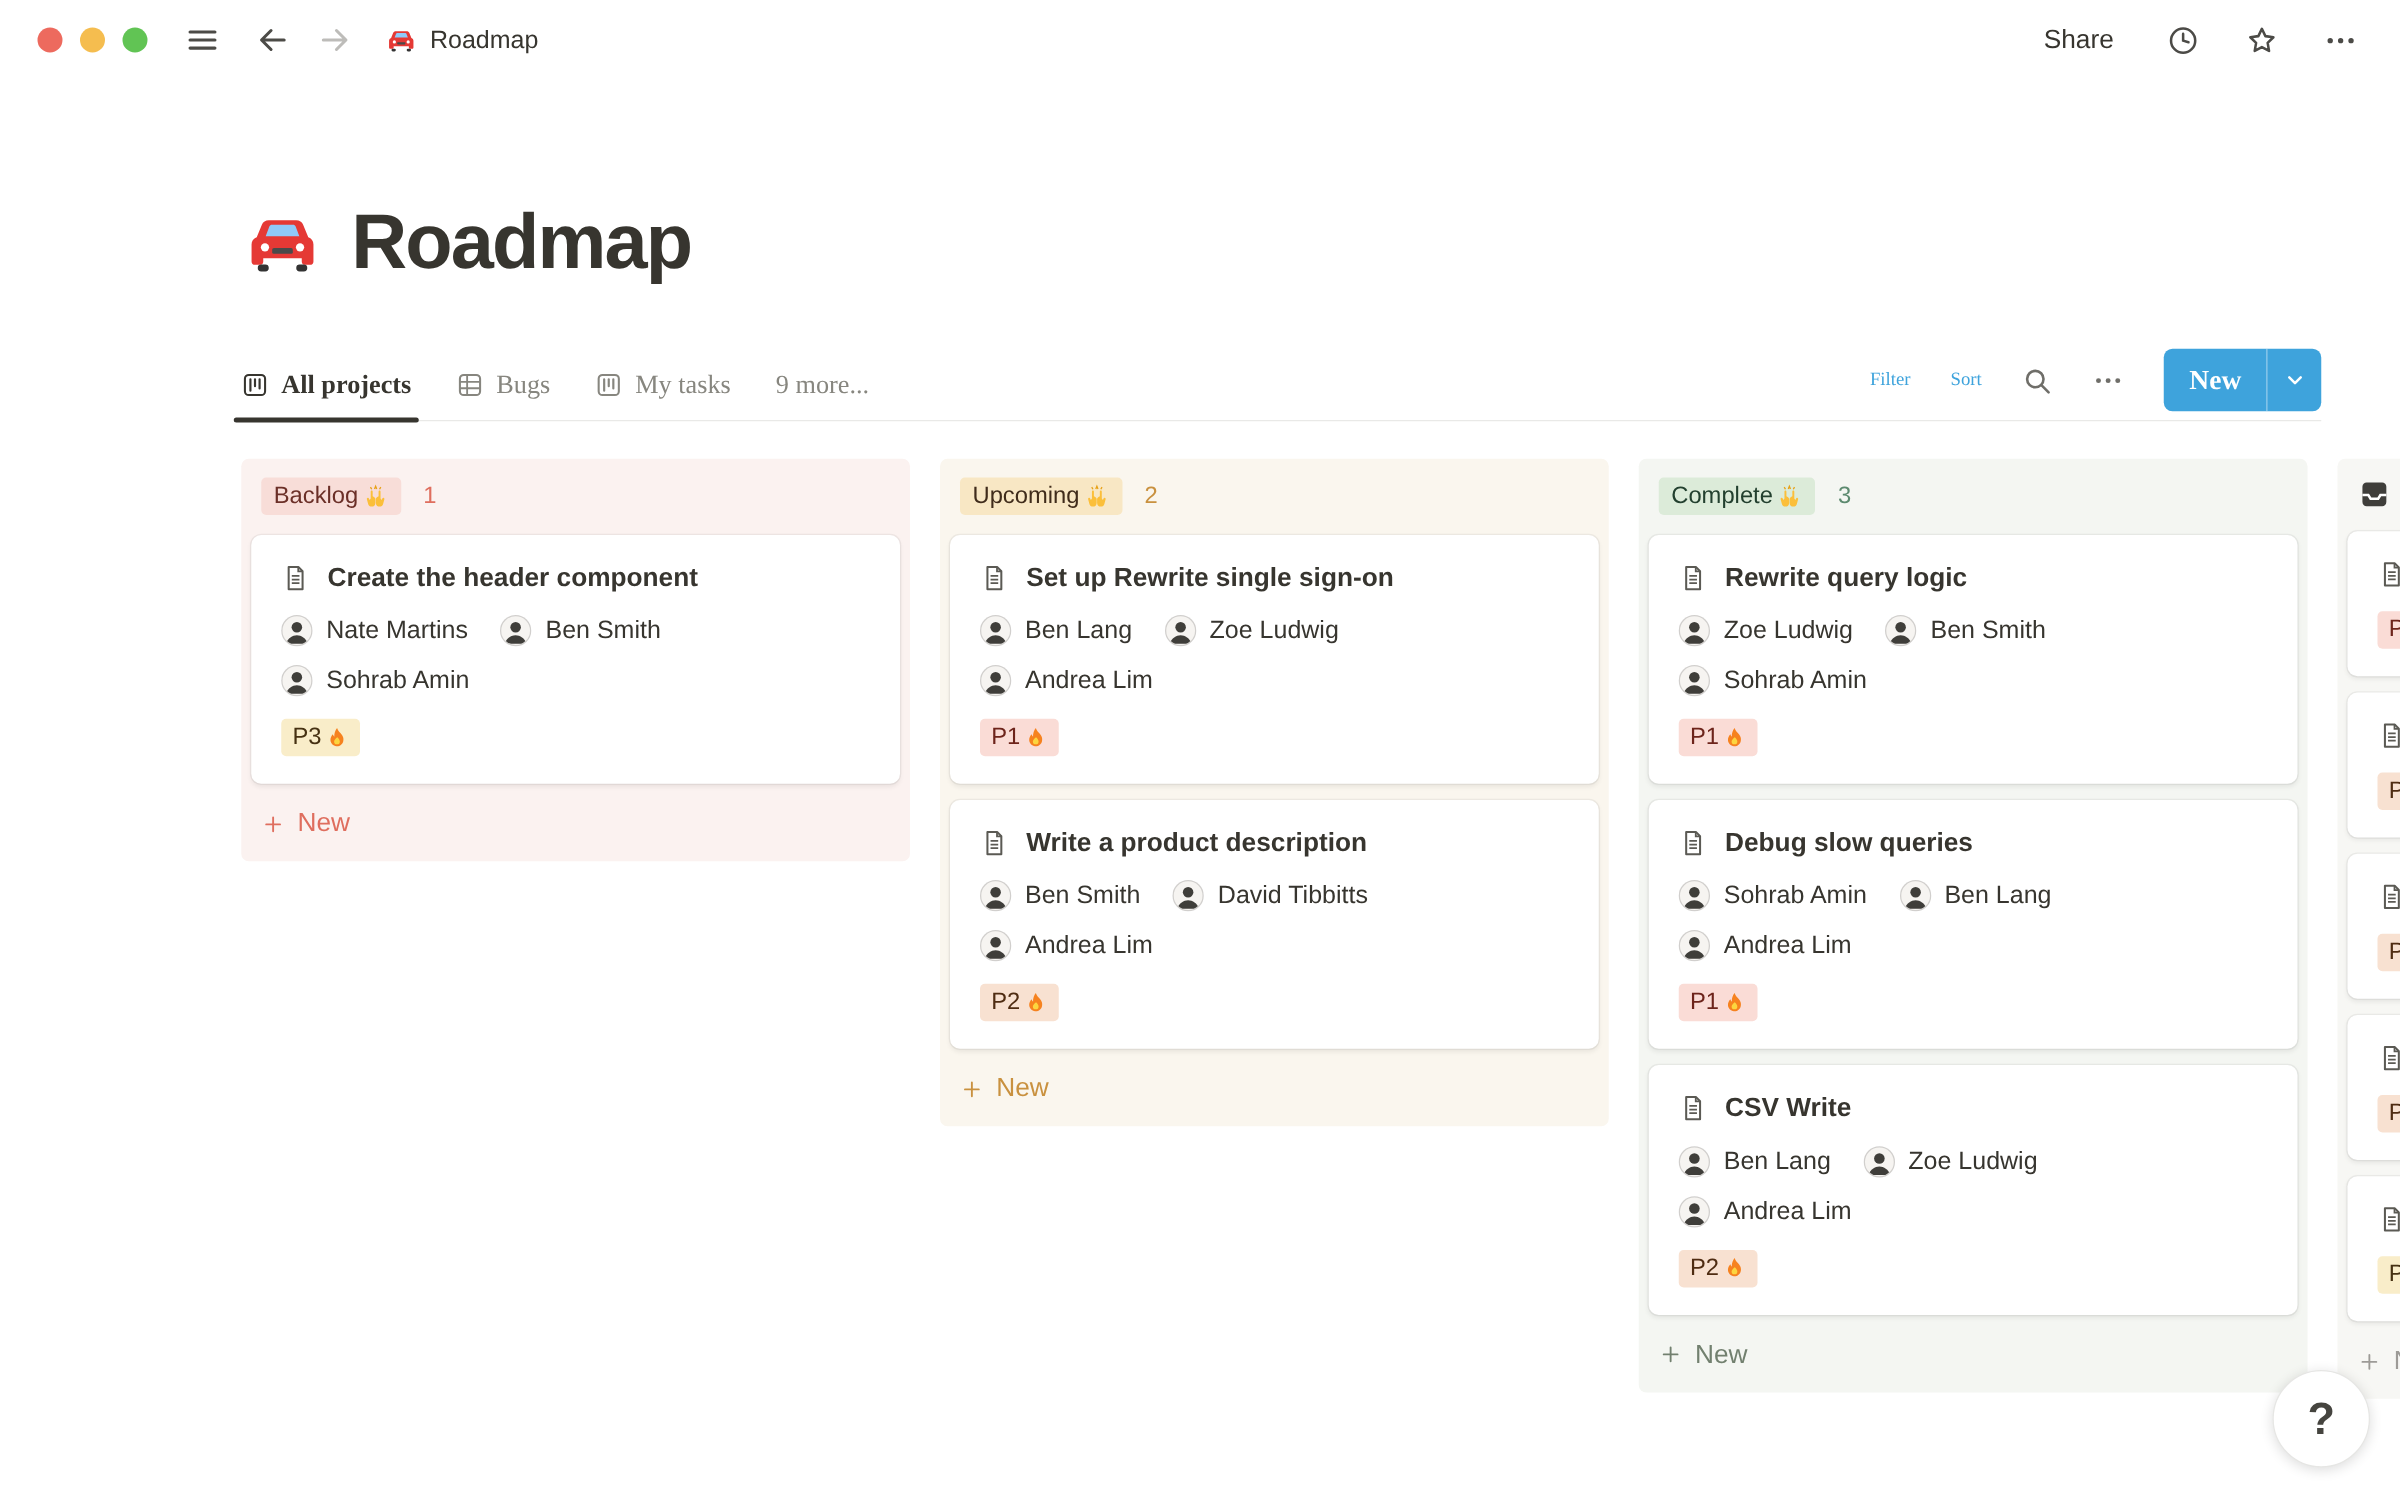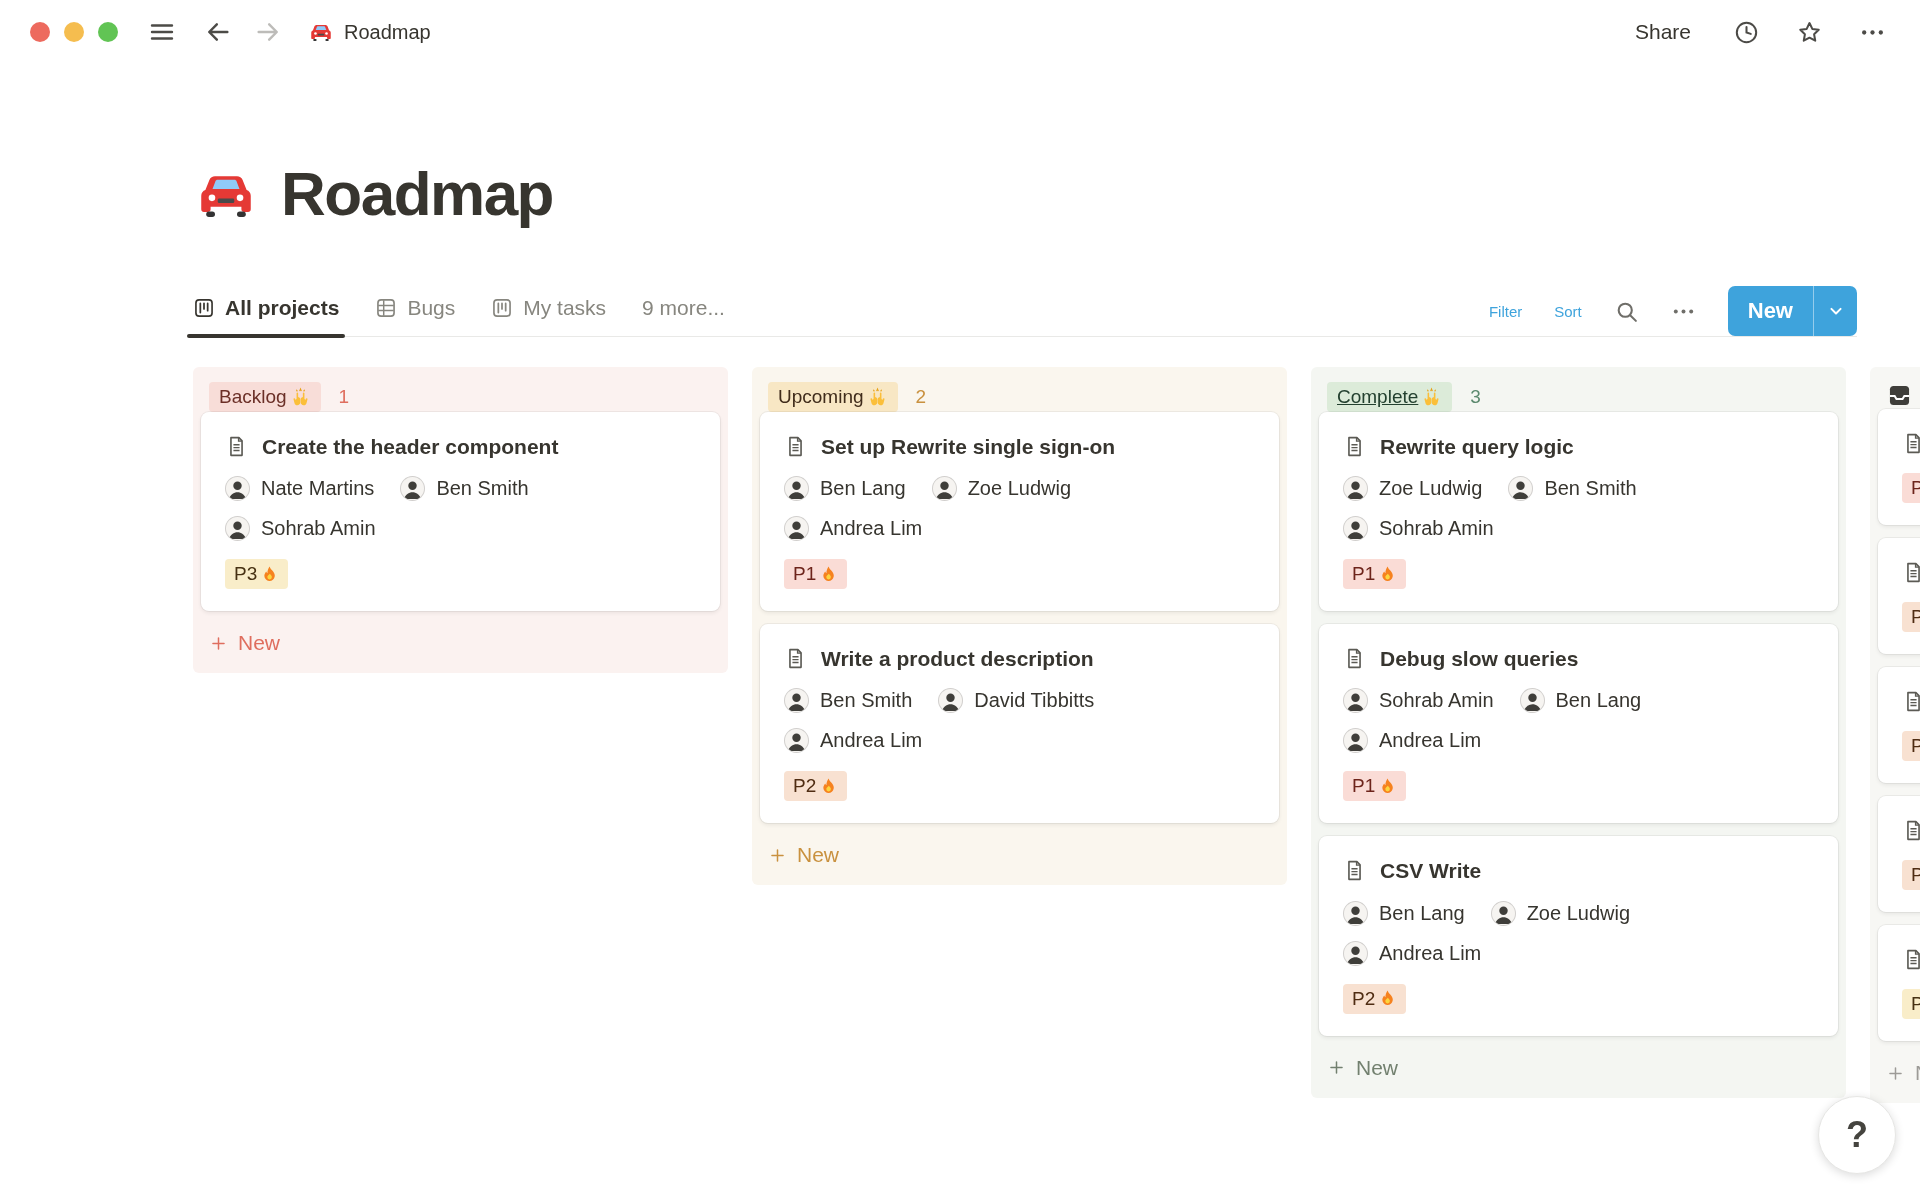--- a/index.html
+++ b/index.html
@@ -32,21 +32,21 @@
   .share{font-size:21px;color:var(--text);background:none;border:none;cursor:pointer;font-family:inherit;}
   .tb-right .tb-btn svg{width:27px;height:27px;}
 
   
   .page-title{margin:94px 0 0 193px;display:flex;align-items:center;gap:22px;}
   .page-title .car-lg{width:66px;height:66px;}
   .page-title h1{margin:0;font-size:62px;font-weight:700;letter-spacing:-1.5px;color:var(--text);}
 
   
   .tabbar{position:relative;margin:50px 0 0 193px;width:1664px;height:58px;
-    display:flex;align-items:flex-end;border-bottom:1px solid var(--divider);}
+    display:flex;align-items:flex-start;border-bottom:1px solid var(--divider);font-family:Liberation Serif, serif;}
   .tab{display:flex;align-items:center;gap:10px;height:100%;position:relative;
     background:none;border:none;padding:0;margin-right:36px;cursor:pointer;
     font-family:inherit;font-size:21px;color:var(--gray);}
   .tab svg{width:22px;height:22px;color:var(--gray);}
   .tab.active{color:var(--text);font-weight:700;}
   .tab.active svg{color:var(--text);}
   .tab.active::after{content:'';position:absolute;left:-6px;right:-6px;bottom:-2px;height:4px;border-radius:2px;background:var(--text);}
   .view-controls{margin-left:auto;display:flex;align-items:center;gap:32px;}
   .link-btn{background:none;border:none;padding:0;cursor:pointer;font-family:inherit;font-size:15px;color:var(--accent);}
   .ctrl-icon{background:none;border:none;padding:0;cursor:pointer;color:#6f6e69;display:flex;}
@@ -60,27 +60,27 @@
   .board{display:flex;align-items:flex-start;gap:24px;margin:30px 0 0 193px;width:2400px;}
   .column{width:535px;flex:none;border-radius:6px;padding:15px 8px 10px;}
   .col-red{background:var(--col-red-bg);}
   .col-yellow{background:var(--col-yellow-bg);}
   .col-green{background:var(--col-green-bg);}
   .col-hidden{background:var(--col-hidden-bg);}
   .col-header{display:flex;align-items:center;gap:18px;padding:0 8px;}
   .col-badge{display:inline-flex;align-items:center;gap:3px;font-size:19px;padding:4px 10px;border-radius:4px;cursor:pointer;}
   .badge-red{background:var(--badge-red-bg);color:var(--badge-red-text);}
   .badge-yellow{background:var(--badge-yellow-bg);color:var(--badge-yellow-text);}
-  .badge-green{background:var(--badge-green-bg);color:var(--badge-green-text);text-decoration:underline;}
+  .badge-green{background:var(--badge-green-bg);color:var(--badge-green-text);}
   .hands-icon{width:21px;height:21px;}
   .col-count{font-size:19px;}
   .count-red{color:var(--count-red);}
   .count-yellow{color:var(--count-yellow);}
   .count-green{color:var(--count-green);}
-  .cards{display:flex;flex-direction:column;gap:13px;}
+  .cards{margin-top:16px;display:flex;flex-direction:column;gap:13px;}
   .card{background:#fff;border-radius:8px;padding:22px 24px;cursor:pointer;
     box-shadow:0 0 0 1px rgba(15,15,15,0.05),0 2px 4px rgba(15,15,15,0.07);}
   .card-title-row{display:flex;align-items:flex-start;gap:14px;}
   .doc-icon{width:23px;height:23px;color:#5b5a54;flex:none;margin-top:1px;}
   .card-title{font-size:21px;font-weight:700;color:var(--text);line-height:1.2;}
   .people{margin-top:17px;display:flex;flex-wrap:wrap;column-gap:26px;row-gap:15px;max-width:440px;}
   .person{display:flex;align-items:center;gap:11px;font-size:20px;color:var(--text);}
   .avatar{width:25px;height:25px;border-radius:50%;background:#f6f4f1;border:1px solid rgba(0,0,0,0.15);overflow:hidden;flex:none;}
   .avatar svg{width:100%;height:100%;fill:#3f3e3a;}
   .prio{margin-top:18px;display:inline-flex;align-items:center;gap:3px;font-size:19px;padding:4px 9px;border-radius:4px;}

